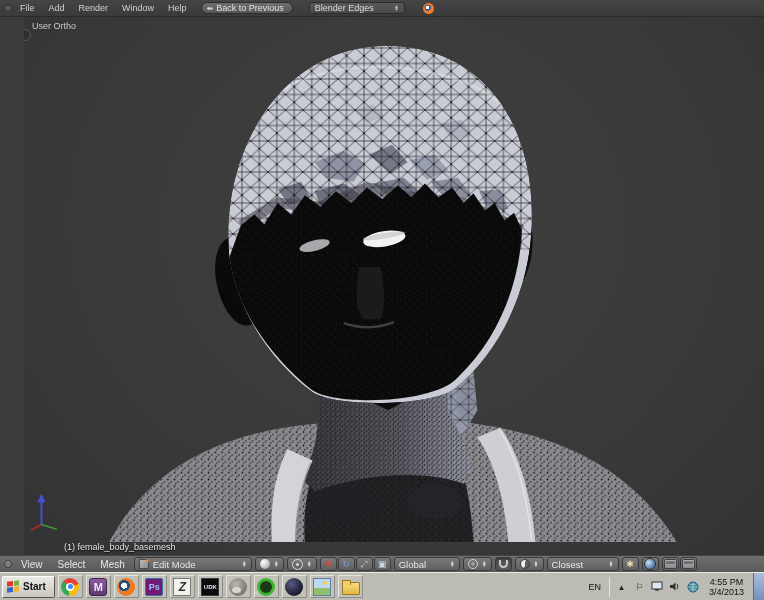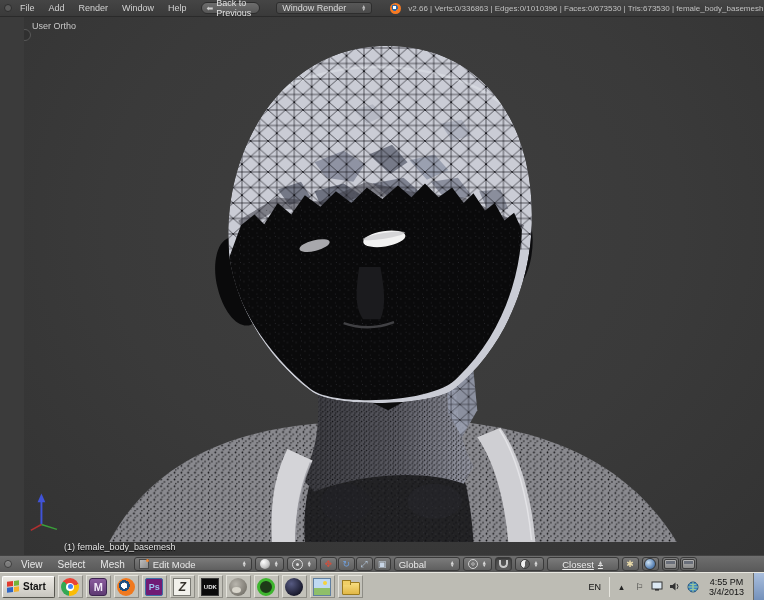--- a/index.html
+++ b/index.html
@@ -106,28 +106,27 @@
     <span class="menu-item">File</span>
     <span class="menu-item">Add</span>
     <span class="menu-item">Render</span>
     <span class="menu-item">Window</span>
     <span class="menu-item">Help</span>
     <span class="backbtn">
       <span class="backarrow">⬅</span>
       <span>Back to Previous</span>
     </span>
     <span class="enginesel">
-      <span>Window Render</span>
+      <span>Blender Edges</span>
       <span class="updown">
           <span>▲</span>
           <span>▼</span>
         </span>
     </span>
     <span class="blogo"></span>
-    <span class="stats">v2.66 | Verts:0/336863 | Edges:0/1010396 | Faces:0/673530 | Tris:673530 | female_body_basemesh</span>
   </div>
 
   <div class="viewport">
     <svg class="meshsvg" viewBox="0 0 764 542">
       <defs>
         <clipPath id="headclip">
           <path d="M212,248 C202,140 264,34 368,30 C468,26 530,104 524,221 C520,286 490,348 444,384 C420,402 318,404 296,386 C252,352 220,302 212,248 Z"></path>
         </clipPath>
         <pattern id="wire" width="18" height="16" patternUnits="userSpaceOnUse">
           <path d="M0,0 H18 M0,16 H18 M0,16 L18,0 M0,0 L18,16 M9,0 L9,16" stroke="#16161c" stroke-width="0.8" fill="none" opacity="0.85"></path>
@@ -305,21 +304,21 @@
       </span>
 
     <span class="hbtn">
       <span class="icrescent"></span>
       <span class="updown">
           <span>▲</span>
           <span>▼</span>
         </span>
     </span>
 
-    <span class="hbtn" style="min-width:72px; justify-content:center;text-decoration:underline;">
+    <span class="hbtn" style="min-width:72px; justify-content:space-between;">
       <span>Closest</span>
       <span class="updown">
           <span>▲</span>
           <span>▼</span>
         </span>
     </span>
 
     <span class="tgl">
         <span class="istar">✱</span>
       </span>

